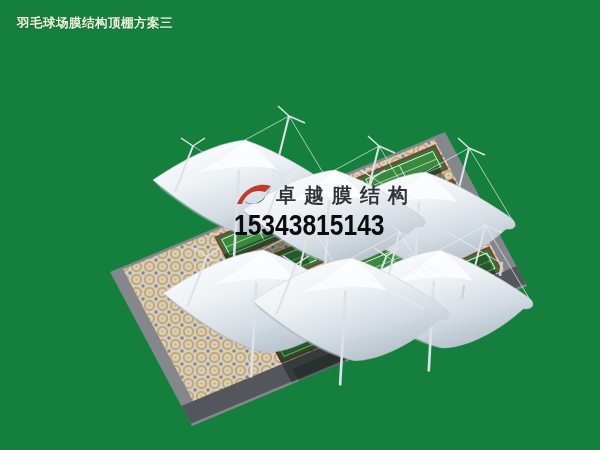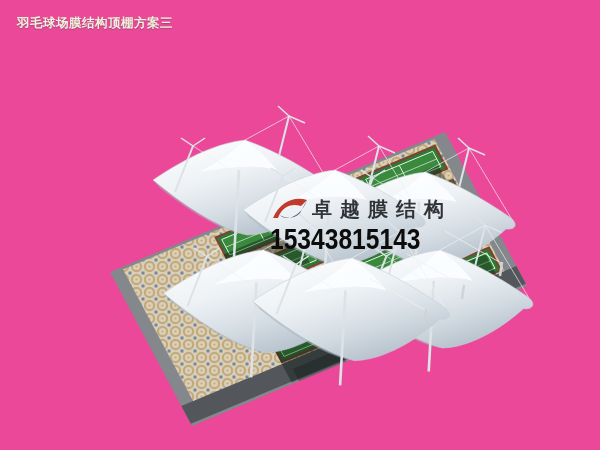--- a/index.html
+++ b/index.html
@@ -1,28 +1,28 @@
 <!DOCTYPE html>
 <html><head>
 <meta charset="utf-8">
 <style>
   html,body{margin:0;padding:0;background:#222;}
   .stage{
     position:relative;width:600px;height:450px;overflow:hidden;
     font-family:"Liberation Sans","DejaVu Sans",sans-serif;
-    background:#ec4899;
+    background:#15803d;
   }
   .stage svg.scene{position:absolute;left:0;top:0;}
   .title-text{
     position:absolute;left:17px;top:15px;
     font-size:12.5px;font-weight:bold;letter-spacing:.5px;
     color:#edf2d8;text-shadow:0 1px 1px rgba(40,60,90,.35);
     white-space:nowrap;z-index:5;
   }
-  .watermark{position:absolute;left:234px;top:192px;z-index:6;margin-left:36px;}
+  .watermark{position:absolute;left:234px;top:178px;z-index:6;}
   .wm-row1{display:flex;align-items:center;height:34px;}
   .wm-logo{width:40px;height:32px;flex:0 0 auto;}
   .wm-brand{
     font-size:20px;font-weight:700;letter-spacing:8px;
     color:rgba(28,30,34,.9);margin-left:2px;white-space:nowrap;
   }
   .wm-phone{
     font-size:30px;font-weight:600;color:#0c0c0c;line-height:1;
     margin-top:-2px;letter-spacing:0;white-space:nowrap;
     transform:scaleX(.82);transform-origin:left top;

